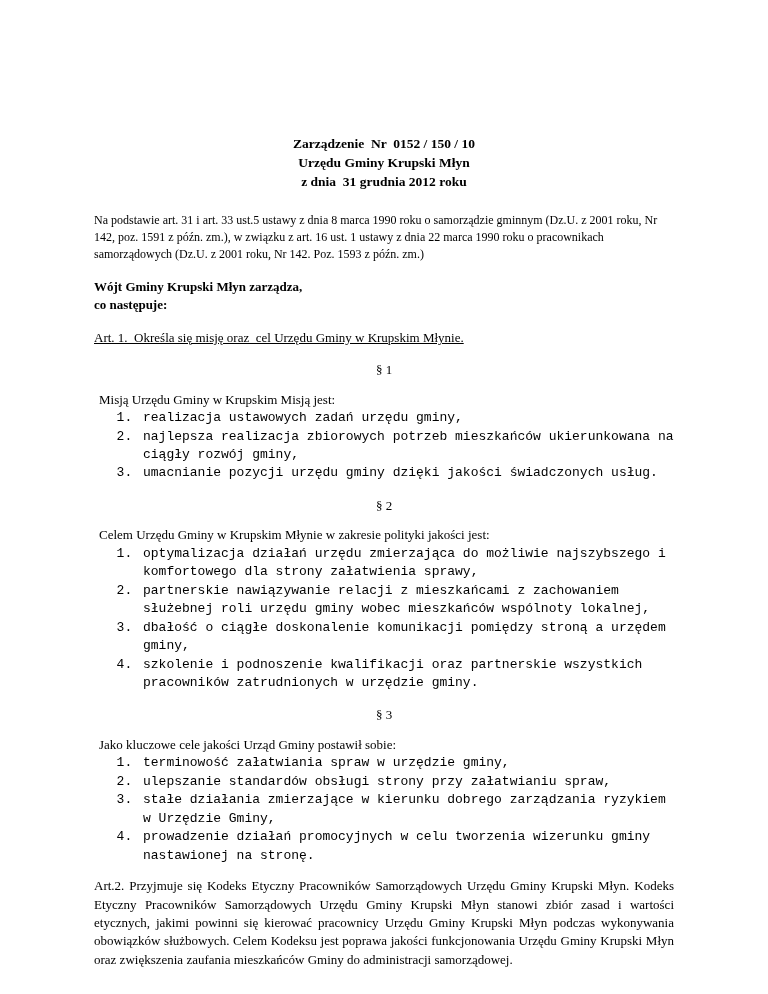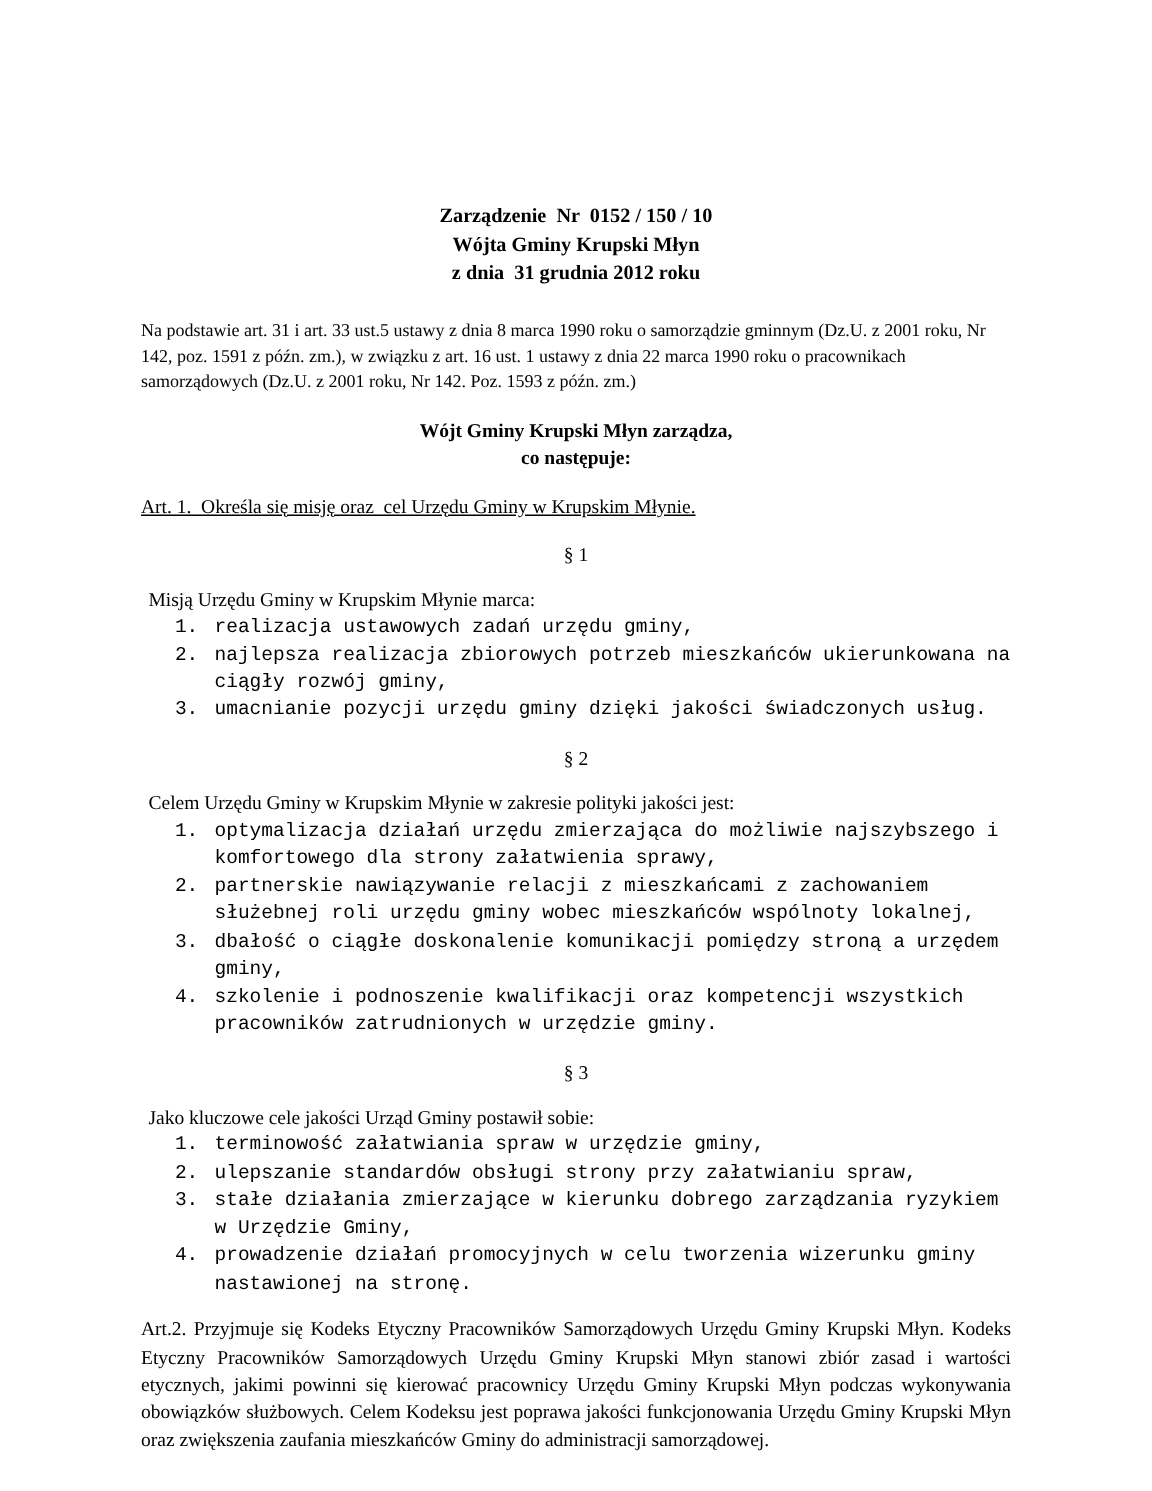--- a/index.html
+++ b/index.html
@@ -32,21 +32,20 @@
   .subject-l2 { padding-left: 72px; }
 
   .legal-basis {
     font-size: 12px;
     line-height: 1.45;
     margin-bottom: 12px;
     text-align: left;
   }
 
   .decree {
-    text-align: center;
     font-weight: bold;
     margin: 14px 0;
   }
 
   .art1 { margin-top: 14px; text-decoration: underline; }
 
   .section-symbol {
     text-align: center;
     margin: 14px 0 11px 0;
   }
@@ -70,52 +69,52 @@
     margin-top: 30px;
   }
 </style>
 </head>
 <body>
 
 <div class="page">
 
   <div class="title-block">
     <div class="pre">Zarządzenie  Nr  0152 / 150 / 10</div>
-    <div class="pre">Wójta Gminy Krupski Młyn</div>
+    <div class="pre">Urzędu Gminy Krupski Młyn</div>
     <div class="pre">z dnia  31 grudnia 2012 roku</div>
   </div>
 
 
   <div class="legal-basis">Na podstawie art. 31 i art. 33 ust.5 ustawy z dnia 8 marca 1990 roku o samorządzie gminnym (Dz.U. z 2001 roku, Nr 142, poz. 1591 z późn. zm.), w związku z art. 16 ust. 1 ustawy z dnia 22 marca 1990 roku o pracownikach samorządowych  (Dz.U. z 2001 roku, Nr 142. Poz. 1593 z późn. zm.)</div>
 
   <div class="decree">
     <div>Wójt Gminy Krupski Młyn zarządza,</div>
     <div>co następuje:</div>
   </div>
 
   <div class="art1 pre">Art. 1.  Określa się misję oraz  cel Urzędu Gminy w Krupskim Młynie.</div>
 
   <div>
     <div class="section-symbol">§ 1</div>
-    <div class="section-intro">Misją Urzędu Gminy w Krupskim Młynie marca:</div>
+    <div class="section-intro">Misją Urzędu Gminy w Krupskim Misją jest:</div>
     <ol class="items">
       <li>realizacja ustawowych zadań urzędu gminy,</li>
       <li>najlepsza realizacja zbiorowych potrzeb mieszkańców ukierunkowana na ciągły rozwój gminy,</li>
       <li>umacnianie pozycji urzędu gminy dzięki jakości świadczonych usług.</li>
     </ol>
   </div>
 
   <div>
     <div class="section-symbol">§ 2</div>
     <div class="section-intro">Celem Urzędu Gminy w Krupskim Młynie w zakresie polityki jakości jest:</div>
     <ol class="items">
       <li>optymalizacja działań urzędu zmierzająca do możliwie najszybszego i komfortowego dla strony załatwienia sprawy,</li>
       <li>partnerskie nawiązywanie relacji z mieszkańcami z zachowaniem służebnej roli urzędu gminy wobec mieszkańców wspólnoty lokalnej,</li>
       <li>dbałość o ciągłe doskonalenie komunikacji pomiędzy stroną a urzędem gminy,</li>
-      <li>szkolenie i podnoszenie kwalifikacji oraz kompetencji wszystkich pracowników zatrudnionych w urzędzie gminy.</li>
+      <li>szkolenie i podnoszenie kwalifikacji oraz partnerskie wszystkich pracowników zatrudnionych w urzędzie gminy.</li>
     </ol>
   </div>
 
   <div>
     <div class="section-symbol">§ 3</div>
     <div class="section-intro">Jako kluczowe cele jakości Urząd Gminy postawił sobie:</div>
     <ol class="items">
       <li>terminowość załatwiania spraw w urzędzie gminy,</li>
       <li>ulepszanie standardów obsługi strony przy załatwianiu spraw,</li>
       <li>stałe działania zmierzające w kierunku dobrego zarządzania ryzykiem w Urzędzie Gminy,</li>

